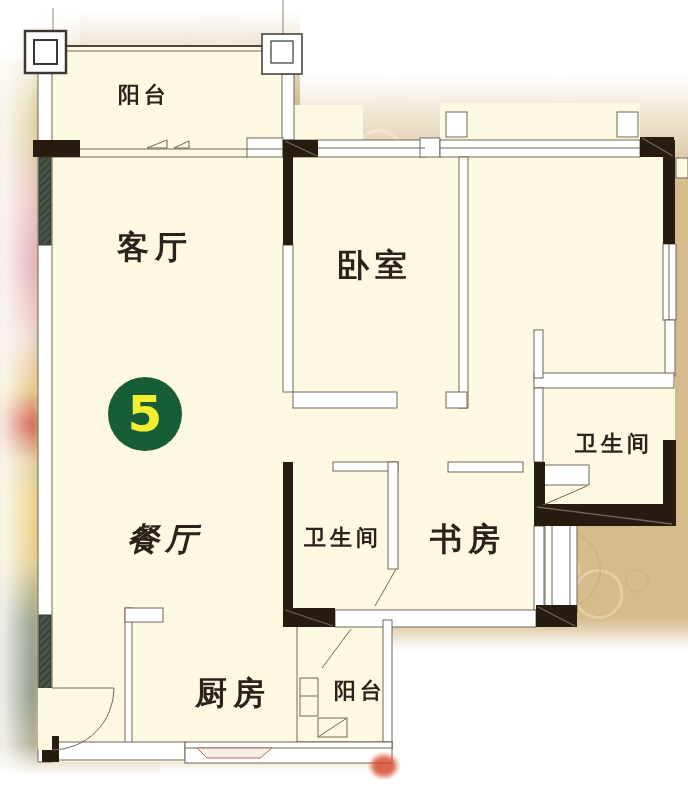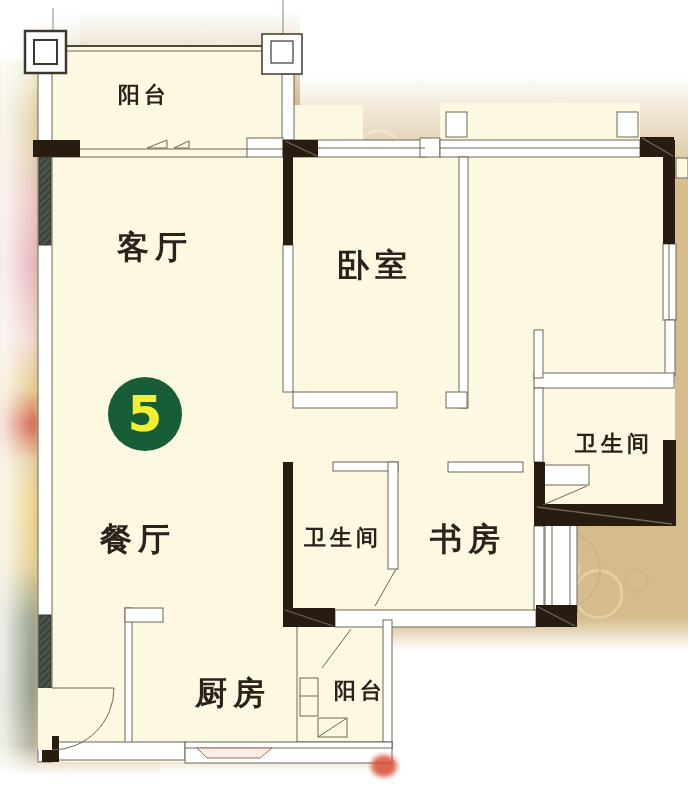--- a/index.html
+++ b/index.html
@@ -208,21 +208,21 @@
       <polygon points="197,748 272,748 260,758 207,758" stroke="#b06a55" fill="#f9efe6"></polygon>
     </g>
 
     <ellipse cx="384" cy="766" rx="13" ry="11" fill="#d84b31" opacity="0.85" filter="url(#soft)"></ellipse>
   </svg>
 
   <div class="room-label small" style="left:142px;top:95px;">阳台</div>
   <div class="room-label" style="left:152px;top:248px;">客厅</div>
   <div class="room-label" style="left:372px;top:266px;">卧室</div>
   <div class="room-label small" style="left:612px;top:444px;">卫生间</div>
-  <div class="room-label" style="left:135px;top:540px;">餐厅</div>
+  <div class="room-label" style="left:162px;top:540px;font-style:italic;">餐厅</div>
   <div class="room-label small" style="left:341px;top:538px;">卫生间</div>
   <div class="room-label" style="left:465px;top:540px;">书房</div>
   <div class="room-label" style="left:230px;top:694px;">厨房</div>
   <div class="room-label small" style="left:358px;top:691px;">阳台</div>
 
   <div class="unit-badge">
     <span>5</span>
   </div>
 
 </div>

